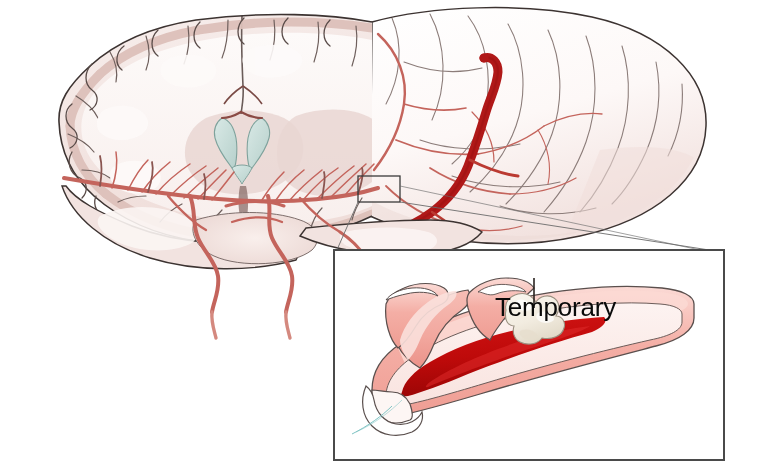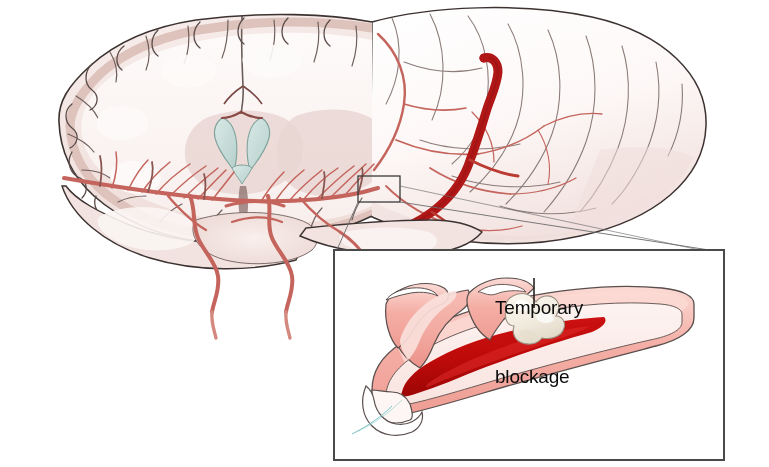--- a/index.html
+++ b/index.html
@@ -4,21 +4,21 @@
 <style>
   html,body{margin:0;padding:0;background:#ffffff;}
   body{width:769px;height:467px;overflow:hidden;
        font-family:"Liberation Sans","DejaVu Sans",sans-serif;}
   #stage{position:relative;width:769px;height:467px;background:#ffffff;}
   #art{position:absolute;left:0;top:0;width:769px;height:467px;}
   .calloutLabel{
     position:absolute;
     left:495px; top:250px;
     font-family:"Liberation Sans","DejaVu Sans",sans-serif;
-    font-size:19px;
+    font-size:26px;
     line-height:23px;
     font-weight:400;
     color:#0a0a0a;
     letter-spacing:-0.2px;
     white-space:pre;
     text-align:left;
   }
 </style>
 </head>
 <body>
@@ -423,16 +423,15 @@
         <path d="M352,434 C368,426 382,416 392,406" fill="none" stroke="#7fc4c4" stroke-width="1"></path>
         <path d="M356,432 C374,424 390,412 402,400" fill="none" stroke="#7fc4c4" stroke-width="0.7" opacity="0.8"></path>
       </g>
 
       <path d="M534,278 L534,308" fill="none" stroke="#2a2320" stroke-width="1.6"></path>
     </g>
   </svg>
 
   <div class="calloutLabel">
     <div>Temporary</div>
-    <div>blockage</div>
   </div>
 
 </div>
 
 </body></html>

